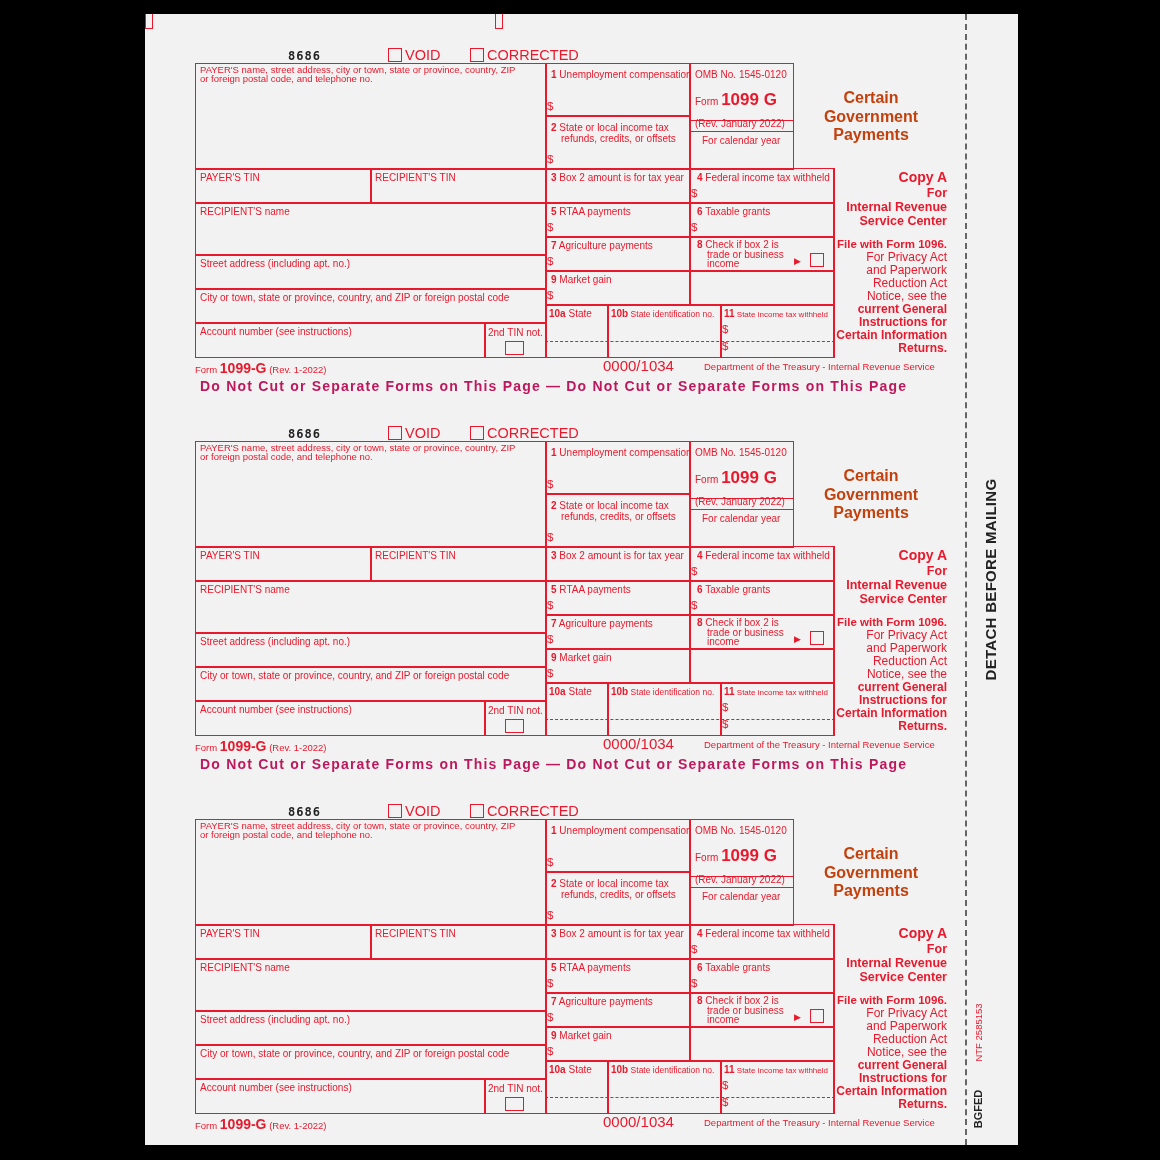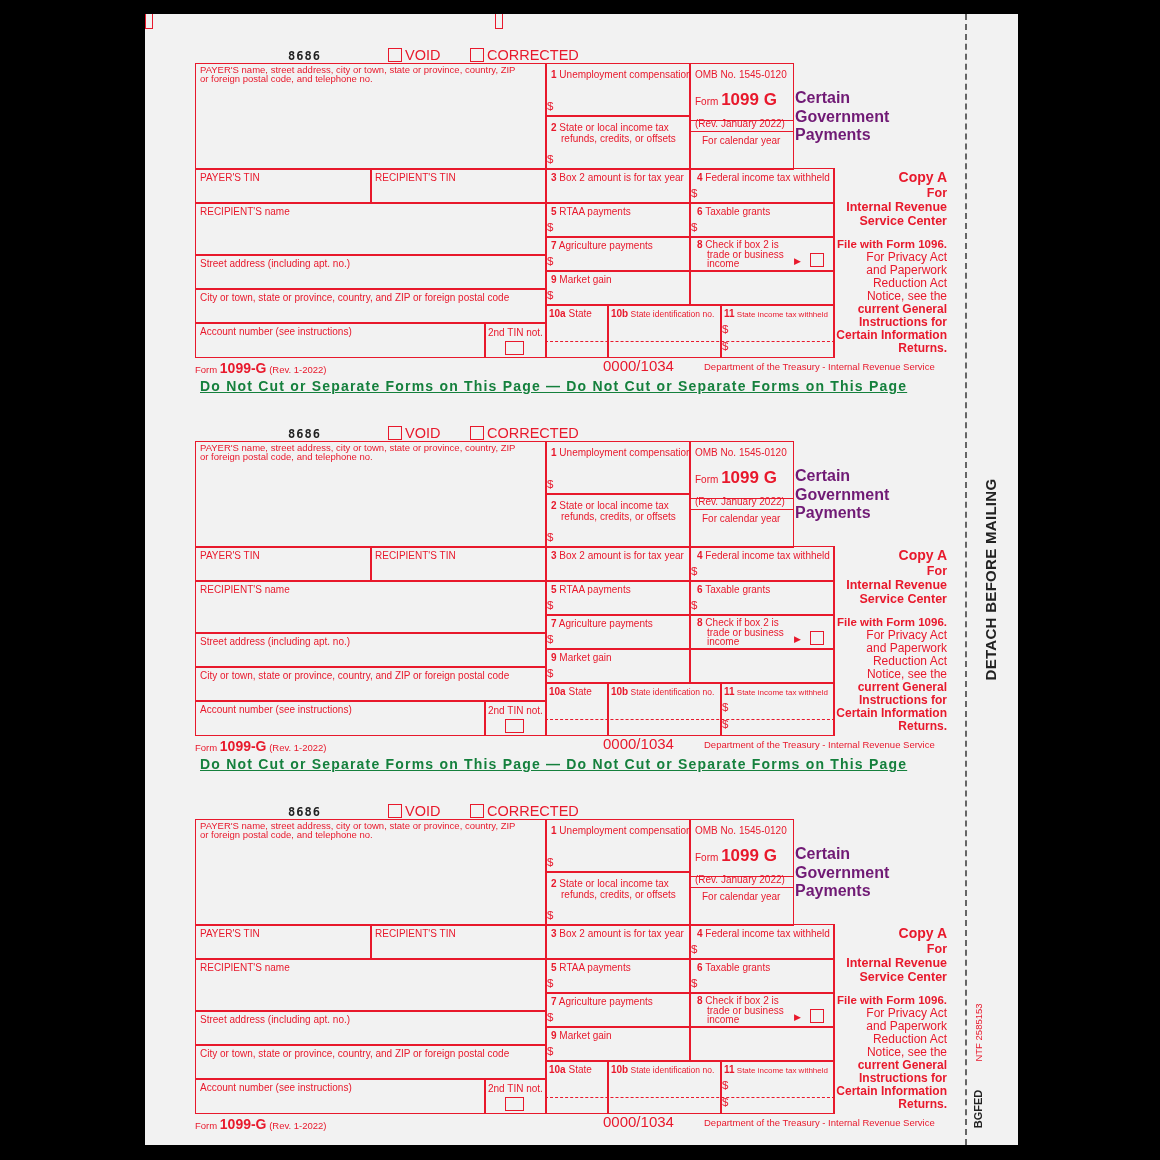--- a/index.html
+++ b/index.html
@@ -35,30 +35,30 @@
   .chk-lbl { position: absolute; top: 33px; display: flex; align-items: center; color: #e8192c; font-size: 14.5px; }
   .chk-box { width: 14px; height: 14px; border: 1px solid #e8192c; background: #f2f2f2; margin-right: 3px; box-sizing: border-box; }
 
   .box { position: absolute; border: 1.5px solid #e8192c; box-sizing: border-box; }
   .lbl { position: absolute; font-size: 10px; color: #e8192c; line-height: 10px; white-space: nowrap; }
   .lbl b { font-weight: bold; }
   .dollar { position: absolute; font-size: 11.5px; color: #e8192c; }
   .dashed-h { position: absolute; height: 0; border-top: 1px dashed #e8192c; }
   .small-chk { position: absolute; width: 14px; height: 14px; border: 1px solid #e8192c; box-sizing: border-box; }
 
-  .title-block { position: absolute; left: 650px; top: 75px; width: 152px; text-align: left; color: #701a75; font-weight: bold; font-size: 16px; line-height: 18.5px; }
+  .title-block { position: absolute; left: 650px; top: 75px; width: 152px; text-align: center; color: #c2410c; font-weight: bold; font-size: 16px; line-height: 18.5px; }
   .copy-panel { position: absolute; left: 690px; top: 154px; width: 112px; text-align: right; color: #e8192c; line-height: 13px; font-size: 12px; }
   .copy-panel .copya { font-size: 14px; font-weight: bold; line-height: 18px; }
   .copy-panel .bold { font-weight: bold; }
 
   .footer-form { position: absolute; left: 50px; top: 346px; font-size: 9.5px; color: #e8192c; }
   .footer-form b { font-size: 14px; }
   .footer-code { position: absolute; left: 458px; top: 343px; font-size: 15px; color: #e8192c; }
   .footer-dept { position: absolute; left: 559px; top: 347px; font-size: 9.5px; color: #e8192c; }
-  .warning { position: absolute; left: 55px; top: 364px; font-size: 14px; font-weight: bold; color: #15803d; letter-spacing: 1.2px; white-space: nowrap; text-decoration: underline; }
+  .warning { position: absolute; left: 55px; top: 364px; font-size: 14px; font-weight: bold; color: #be185d; letter-spacing: 1.2px; white-space: nowrap; }
 </style>
 </head>
 <body>
 
 <div class="page">
   <div class="reg-mark" style="left:0;top:0;"></div>
   <div class="reg-mark" style="left:350px;top:0;"></div>
 
   <div class="detach-line"></div>
   <div class="detach-text">

